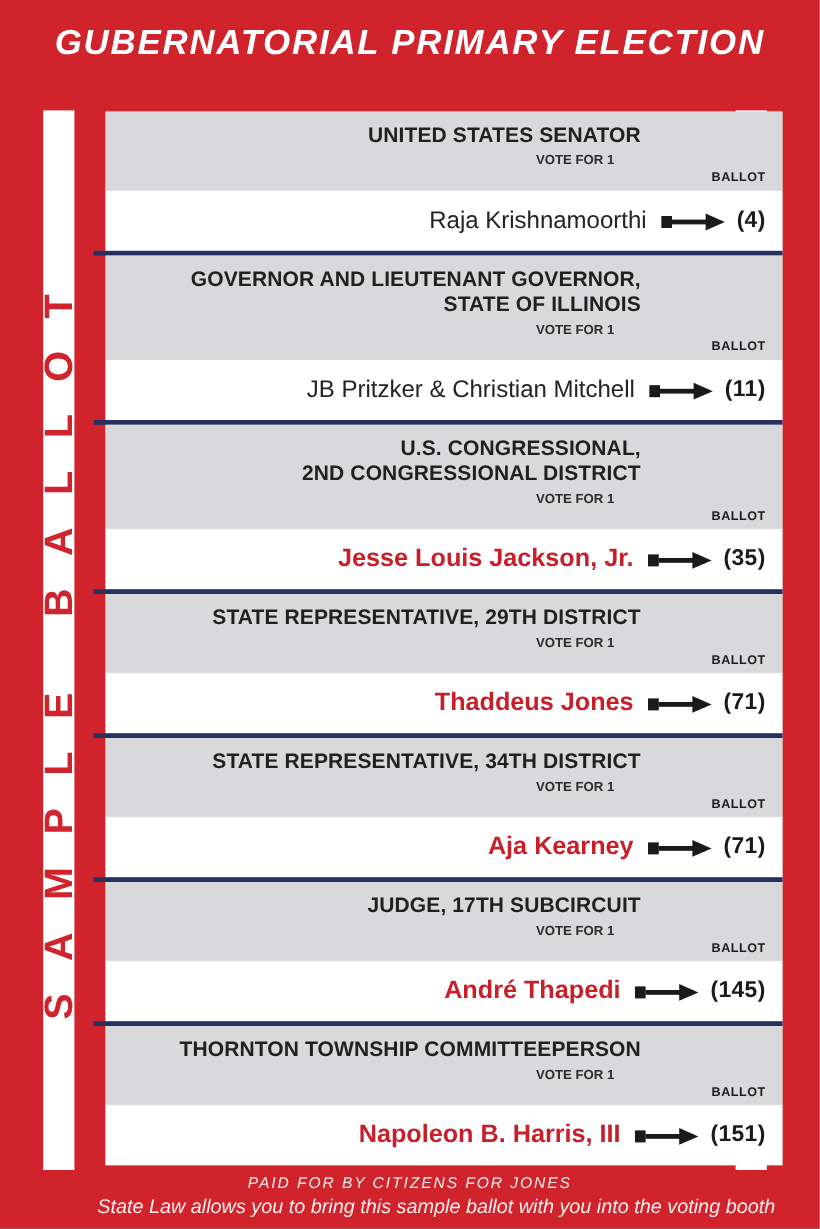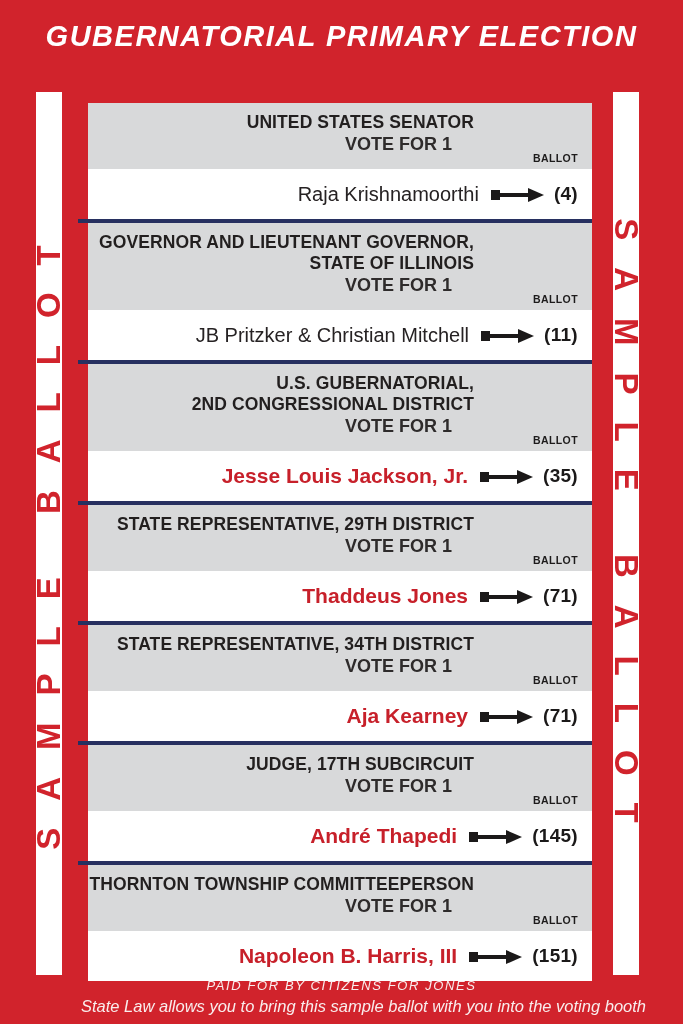--- a/index.html
+++ b/index.html
@@ -25,29 +25,29 @@
   .strip{position:absolute;top:92px;width:26px;height:883px;background:var(--white);}
   .strip.left{left:36px;}
   .strip.right{left:613px;}
   .strip-text{
     position:absolute;left:50%;top:50%;white-space:nowrap;
     color:var(--red);font-weight:bold;font-size:33px;letter-spacing:27px;line-height:26px;
   }
   .strip.left  .strip-text{transform:translate(-50%,-50%) rotate(-90deg);}
   .strip.right .strip-text{transform:translate(-50%,-50%) rotate(90deg);}
   
-  .content{position:absolute;left:88px;top:103px;width:504px;background:var(--white);}
+  .content{position:absolute;left:88px;top:93px;width:564px;background:var(--white);}
   .hdr{background:var(--gray);position:relative;padding:9px 0 14px 0;}
   .hdr .title{
     text-align:right;padding-right:118px;
     font-weight:bold;font-size:17.5px;line-height:21px;color:var(--ink);letter-spacing:0.1px;
   }
   .hdr .vote{
     text-align:right;padding-right:140px;
-    font-weight:bold;font-size:18px;line-height:21px;color:#2e2b2b;margin-top:1px;
+    font-weight:bold;font-size:11px;line-height:21px;color:#2e2b2b;margin-top:1px;
   }
   .hdr .ballot{
     position:absolute;right:14px;bottom:5px;
     font-weight:bold;font-size:10.5px;letter-spacing:0.4px;color:#1d1b1b;
   }
   .row{
     height:50px;background:var(--white);
     display:flex;align-items:center;justify-content:flex-end;padding-right:14px;
   }
   .row .name{font-size:20px;color:#262223;white-space:nowrap;}
@@ -118,21 +118,21 @@
         </g>
       </svg>
       <span class="num">(11)</span>
     </div>
     <div class="sep"></div>
   </div>
 
   <div class="section">
     <div class="hdr">
       <div class="title">
-            <div>U.S. GUBERNATORIAL,</div>
+            <div>U.S. CONGRESSIONAL,</div>
             <div>2ND CONGRESSIONAL DISTRICT</div>
           </div>
       <div class="vote">VOTE FOR 1</div>
       <div class="ballot">BALLOT</div>
     </div>
     <div class="row hl">
       <span class="name">Jesse Louis Jackson, Jr.</span>
       <svg class="arrow" width="54" height="16" viewBox="0 0 54 16" xmlns="http://www.w3.org/2000/svg">
         <g fill="#1b1919">
           <rect x="0" y="3" width="9" height="10"></rect>

